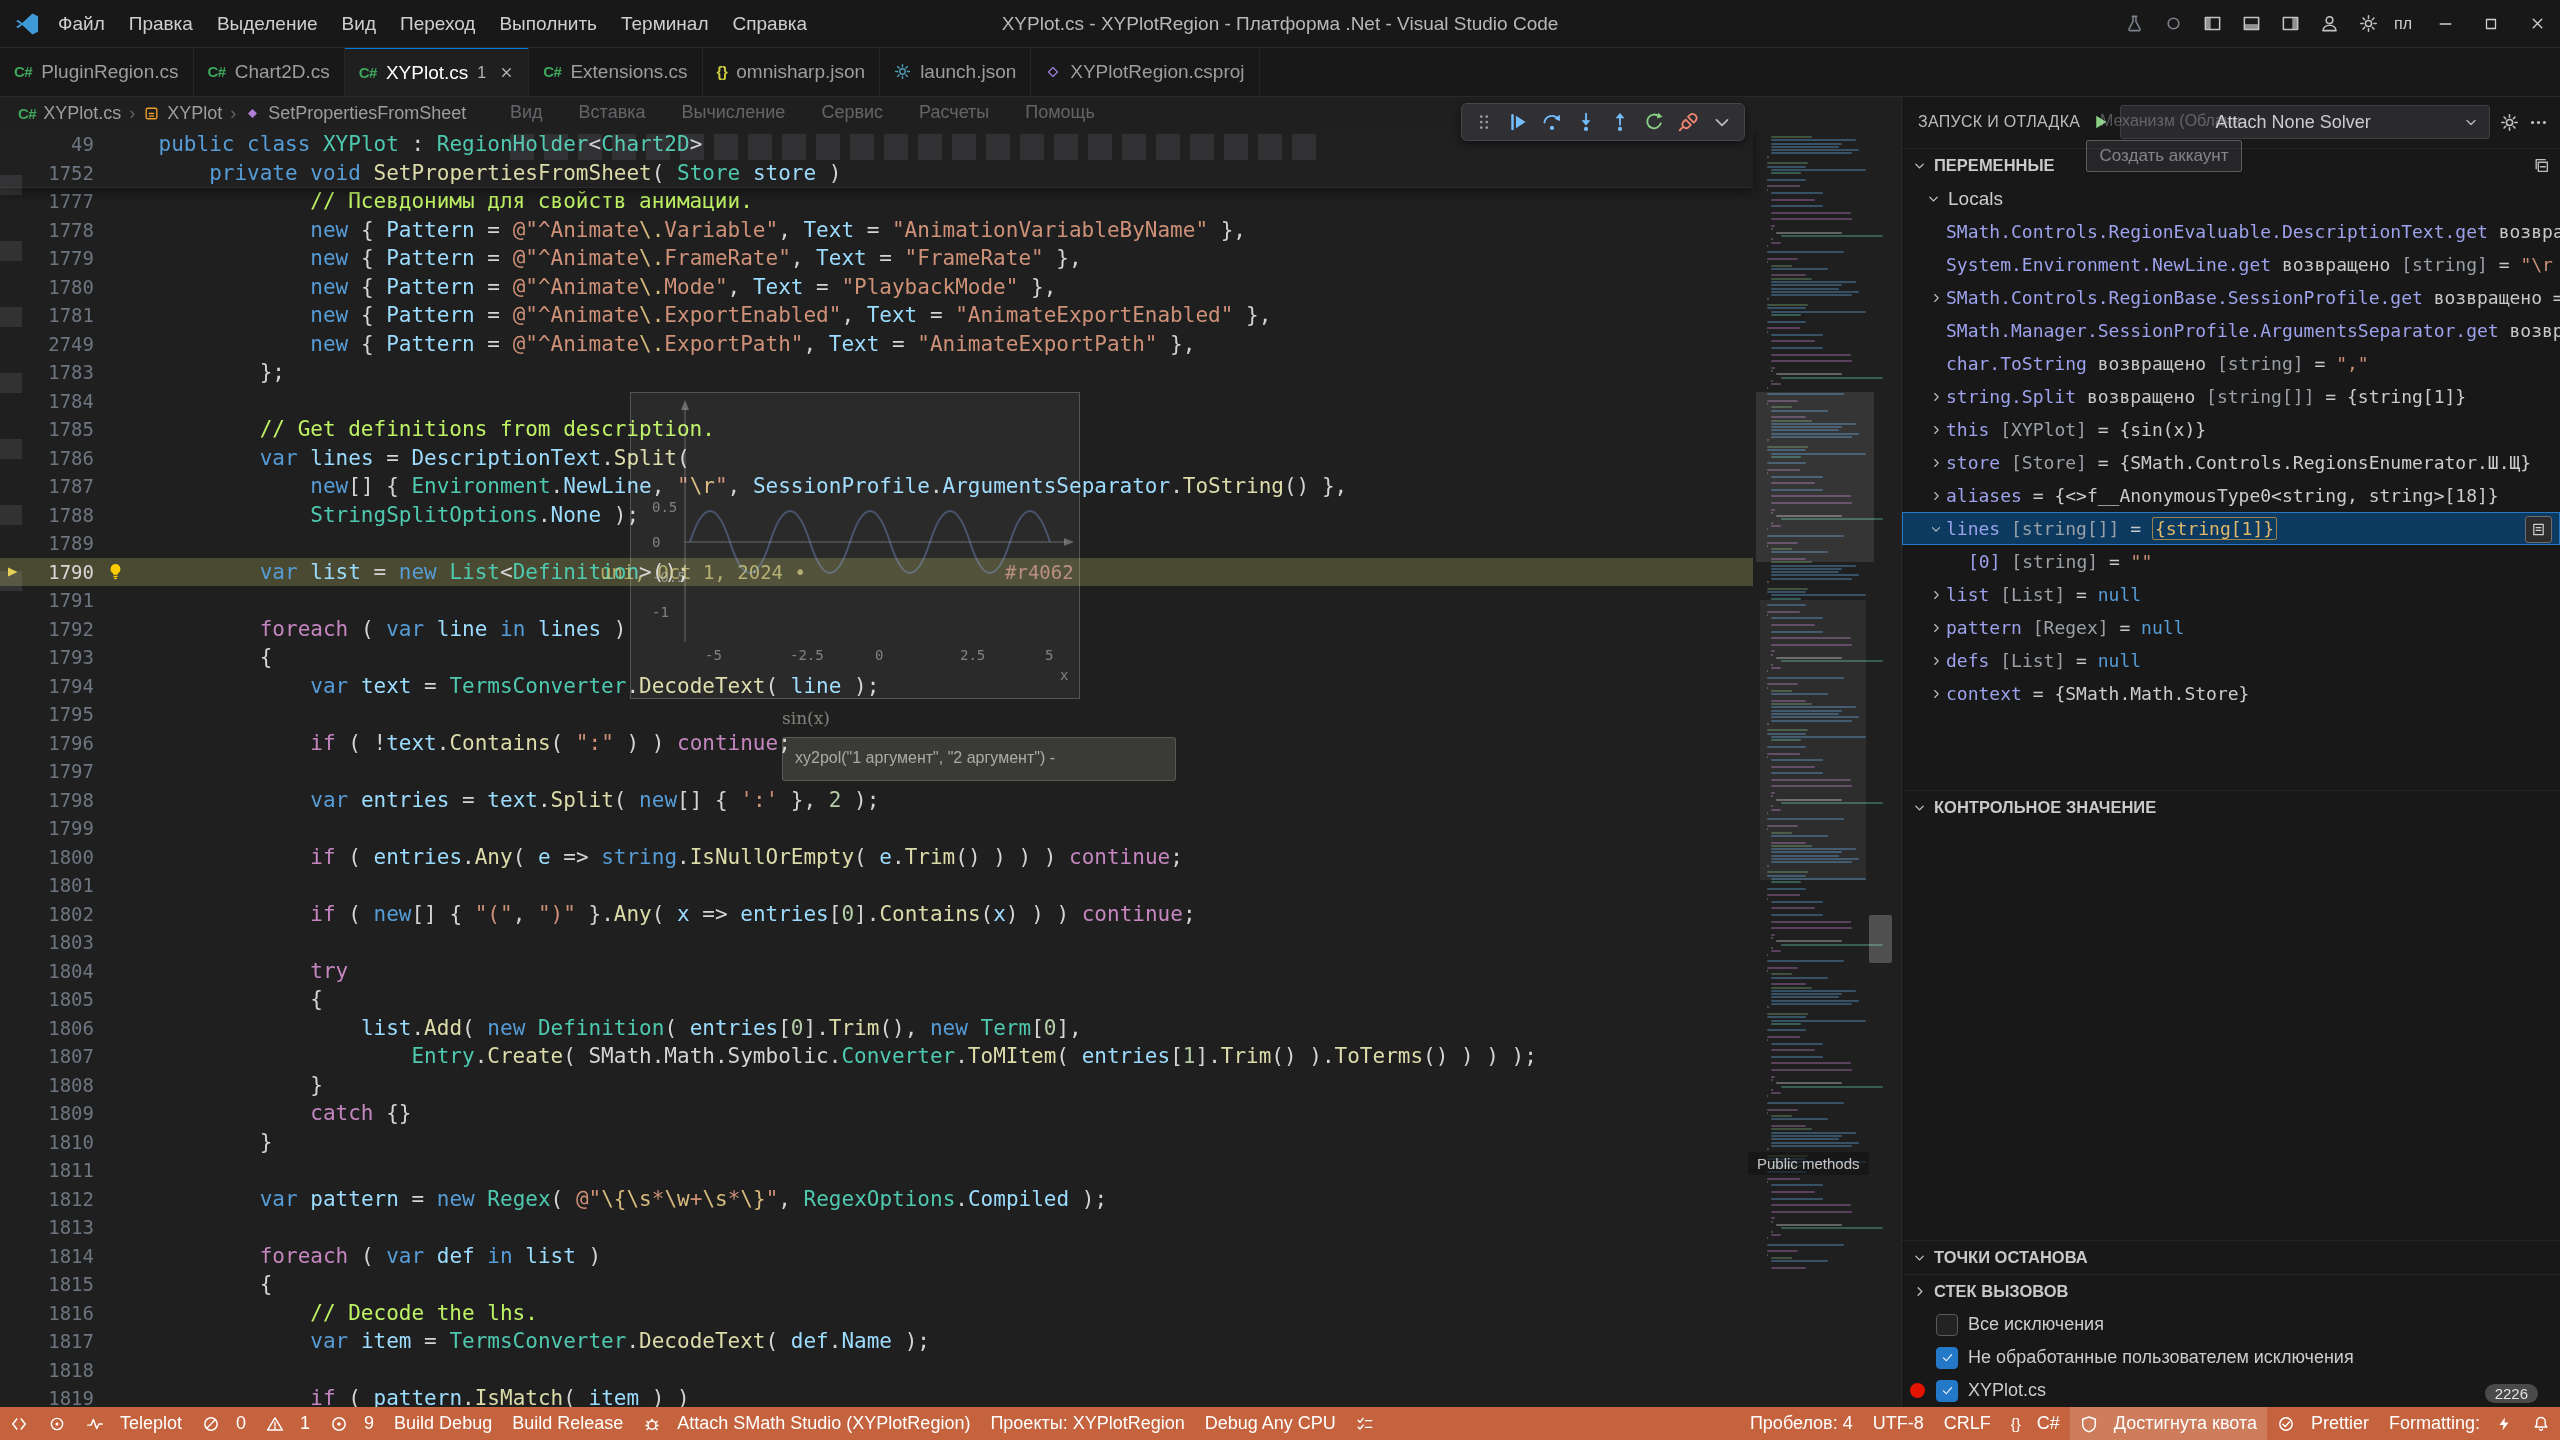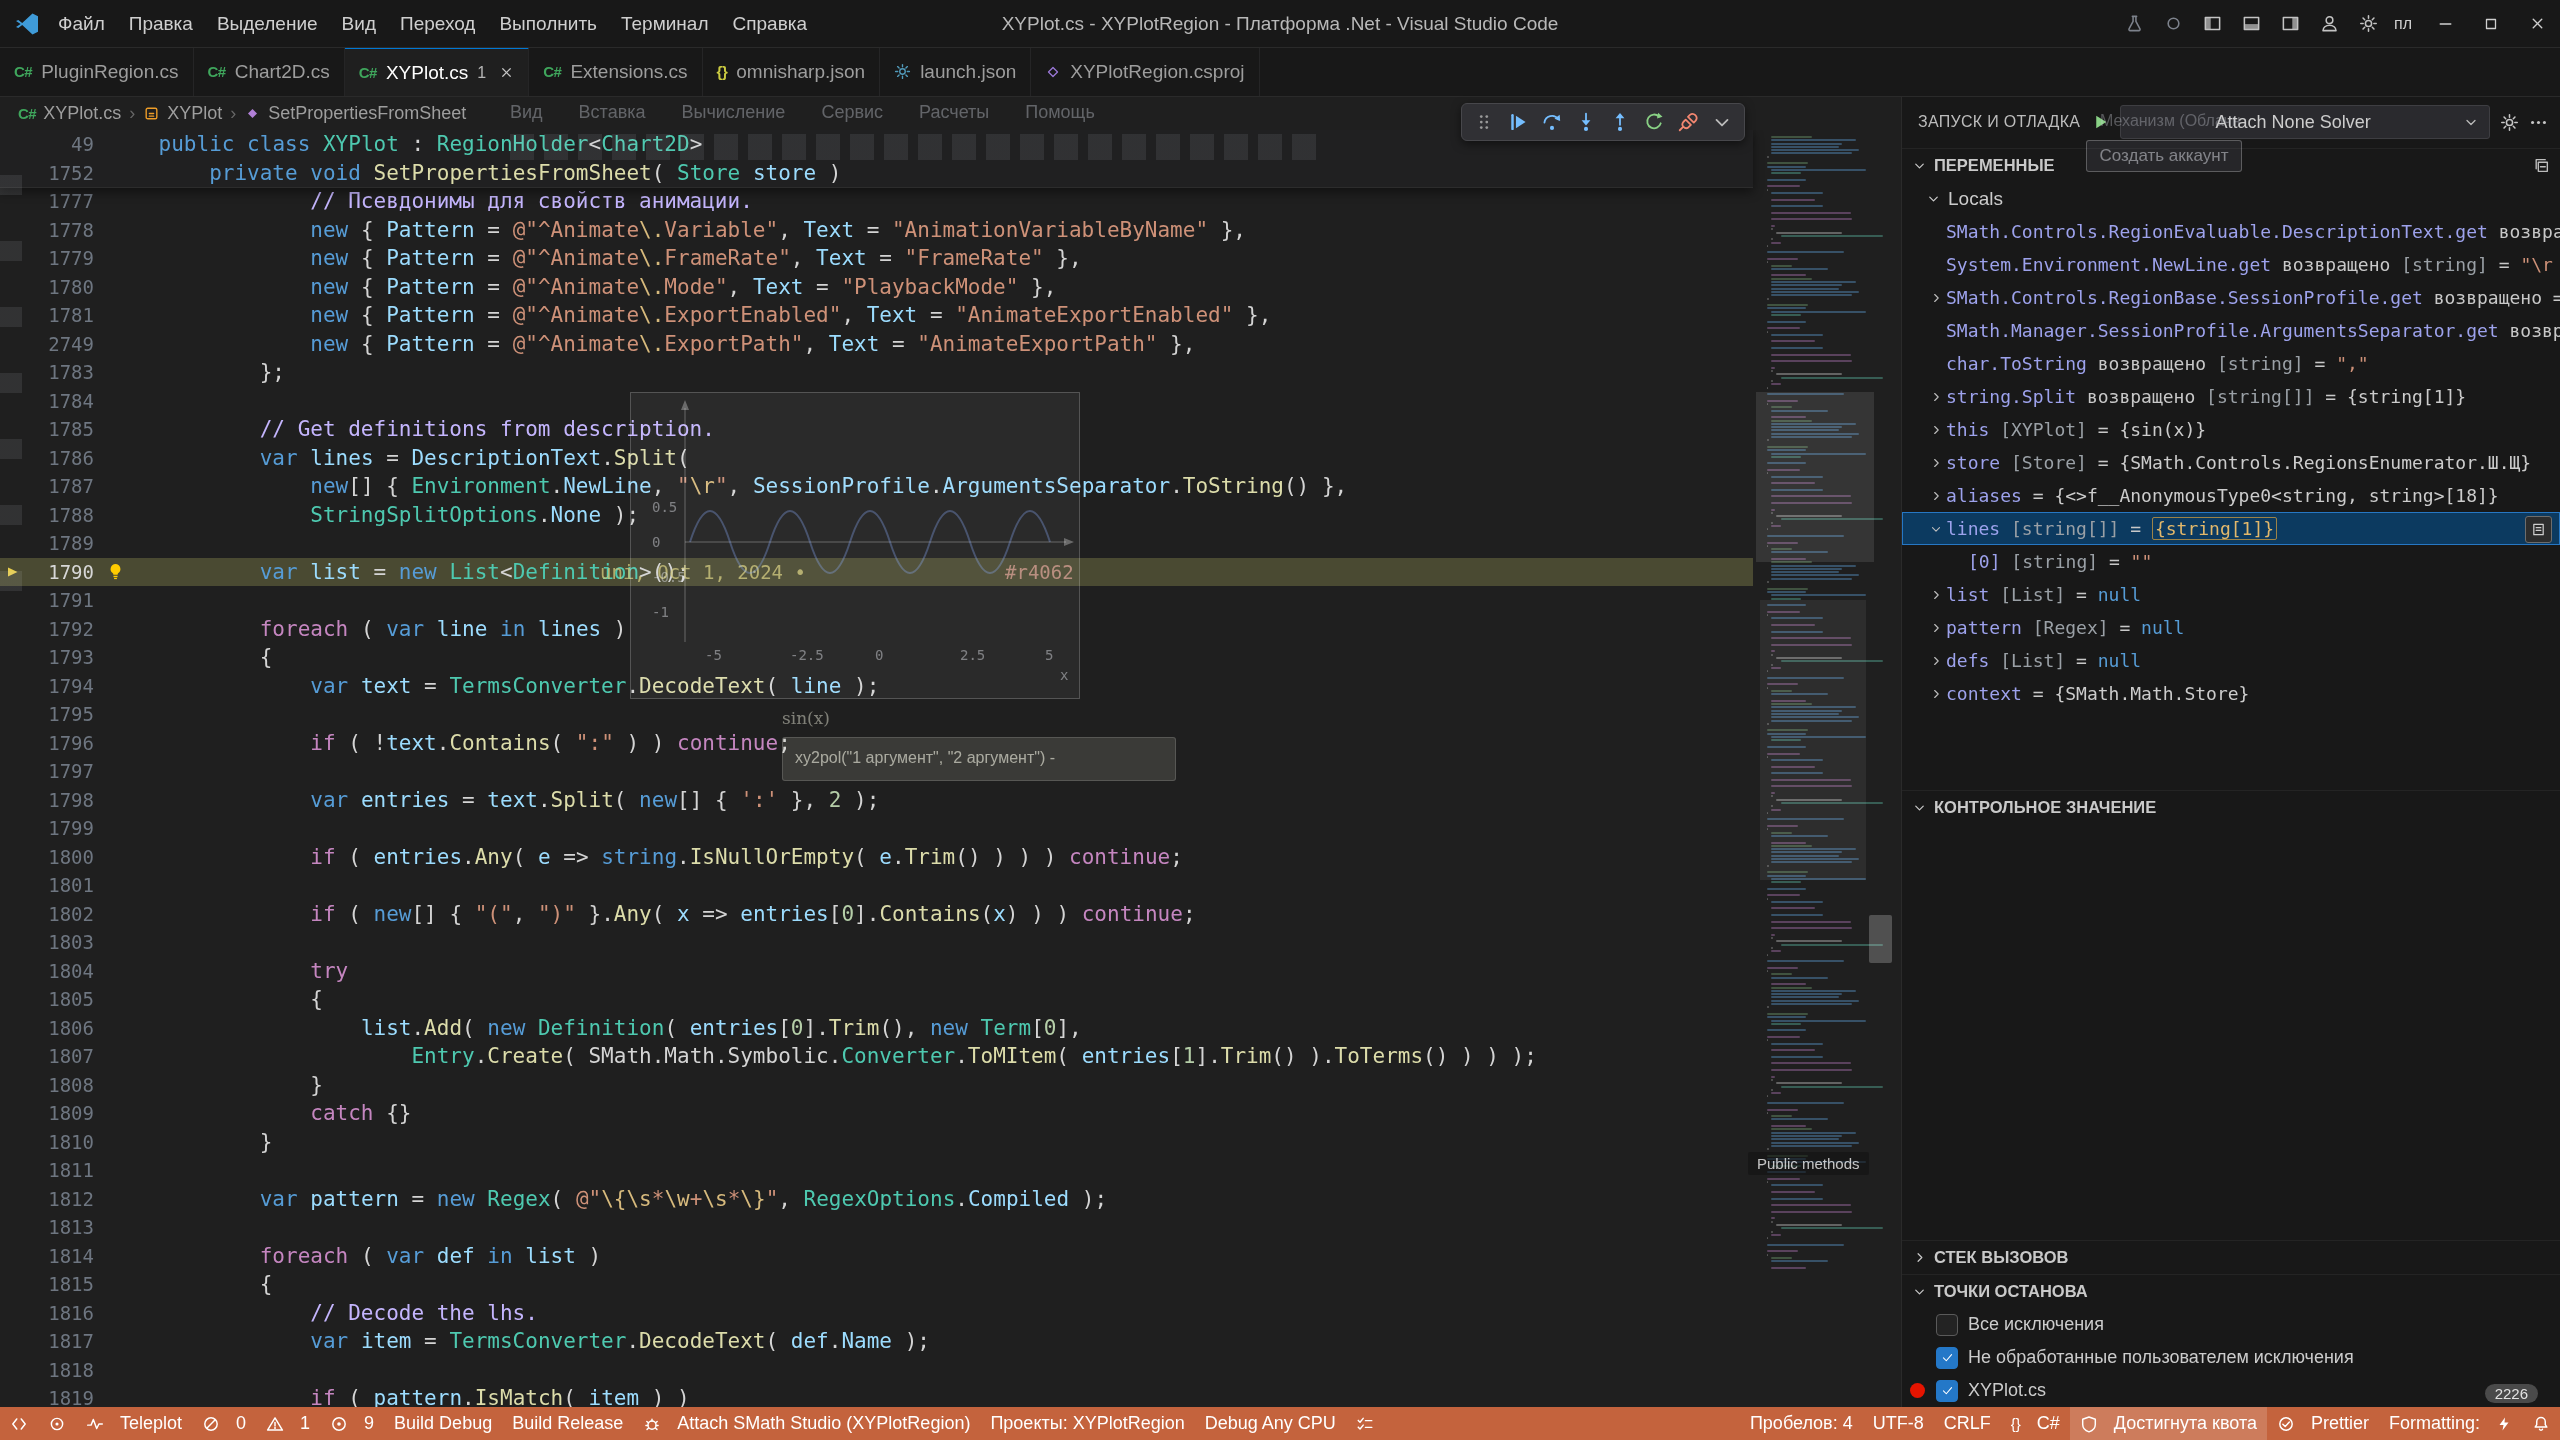--- a/index.html
+++ b/index.html
@@ -59,21 +59,21 @@
   .ln-code{white-space:pre;}
   .line.cur{background:rgba(228,226,120,0.22);}
   .line.cur .ln-num{color:#d7d7d7;}
   .bulb{position:absolute;left:106px;top:4px;color:#ffcc00;}
   .gd1{position:absolute;left:600px;top:0;font-size:19px;color:rgba(208,198,122,.78);}
   .gd2{position:absolute;left:1005px;top:0;font-size:19px;color:rgba(224,162,150,.72);}
 
   
   .tk-kw{color:#569cd6}.tk-ctrl{color:#c586c0}.tk-type{color:#4ec9b0}.tk-meth{color:#dcdcaa}
   .tk-prop{color:#9cdcfe}.tk-vr{color:#9cdcfe}.tk-str{color:#ce9178}.tk-esc{color:#d7ba7d}
-  .tk-com{color:#c4b5fd}.tk-num{color:#b5cea8}.tk-pun{color:#d4d4d4}.tk-ns{color:#d4d4d4}
+  .tk-com{color:#bef264}.tk-num{color:#b5cea8}.tk-pun{color:#d4d4d4}.tk-ns{color:#d4d4d4}
 
   
   #minimap{position:absolute;left:1753px;top:0;bottom:0;width:141px;background:#1f1f1f;overflow:hidden;padding-top:6px;}
   .mm-row{height:2px;margin-bottom:1.3px;border-radius:1px;opacity:.55;}
 
   
   #side-panel{position:absolute;left:1901px;top:96px;width:659px;bottom:33px;background:#181818;
               border-left:1px solid #2a2a2a;display:flex;flex-direction:column;box-sizing:border-box;z-index:10;text-align:center;}
   .panel-header{height:52px;flex:none;display:flex;align-items:center;gap:10px;padding:0 12px 0 16px;}
   .panel-title{font-size:16px;color:#bcbcbc;white-space:nowrap;letter-spacing:.3px;}
@@ -1328,38 +1328,38 @@
           <g fill="none" stroke="currentColor" stroke-width="1.3" stroke-linecap="round" stroke-linejoin="round">
             <polyline points="4,6.5 8,10.5 12,6.5"></polyline>
           </g>
         </svg>
       </span>
     <span>КОНТРОЛЬНОЕ ЗНАЧЕНИЕ</span>
   </div>
   <div class="wflex"></div>
 
   <div class="sect-head">
+    <span class="icon sect-chv">
+        <svg viewBox="0 0 16 16" width="15" height="15" style="display:block">
+          <g fill="none" stroke="currentColor" stroke-width="1.3" stroke-linecap="round" stroke-linejoin="round">
+            <polyline points="4,6.5 8,10.5 12,6.5"></polyline>
+          </g>
+        </svg>
+      </span>
+    <span>ТОЧКИ ОСТАНОВА</span>
+  </div>
+  <div class="sect-head">
     <span class="icon sect-chv-r">
         <svg viewBox="0 0 16 16" width="15" height="15" style="display:block">
           <g fill="none" stroke="currentColor" stroke-width="1.3" stroke-linecap="round" stroke-linejoin="round">
             <polyline points="6.5,4 10.5,8 6.5,12"></polyline>
           </g>
         </svg>
       </span>
     <span>СТЕК ВЫЗОВОВ</span>
-  </div>
-  <div class="sect-head">
-    <span class="icon sect-chv">
-        <svg viewBox="0 0 16 16" width="15" height="15" style="display:block">
-          <g fill="none" stroke="currentColor" stroke-width="1.3" stroke-linecap="round" stroke-linejoin="round">
-            <polyline points="4,6.5 8,10.5 12,6.5"></polyline>
-          </g>
-        </svg>
-      </span>
-    <span>ТОЧКИ ОСТАНОВА</span>
   </div>
   <div id="bp-rows">
       <div class="bp-row">
         <span class="cb"></span>
         <span>Все исключения</span>
       </div>
       <div class="bp-row">
         <span class="cb on">
           <svg viewBox="0 0 16 16" width="13" height="13" style="display:block">
             <g fill="none" stroke="currentColor" stroke-width="1.3" stroke-linecap="round" stroke-linejoin="round">

